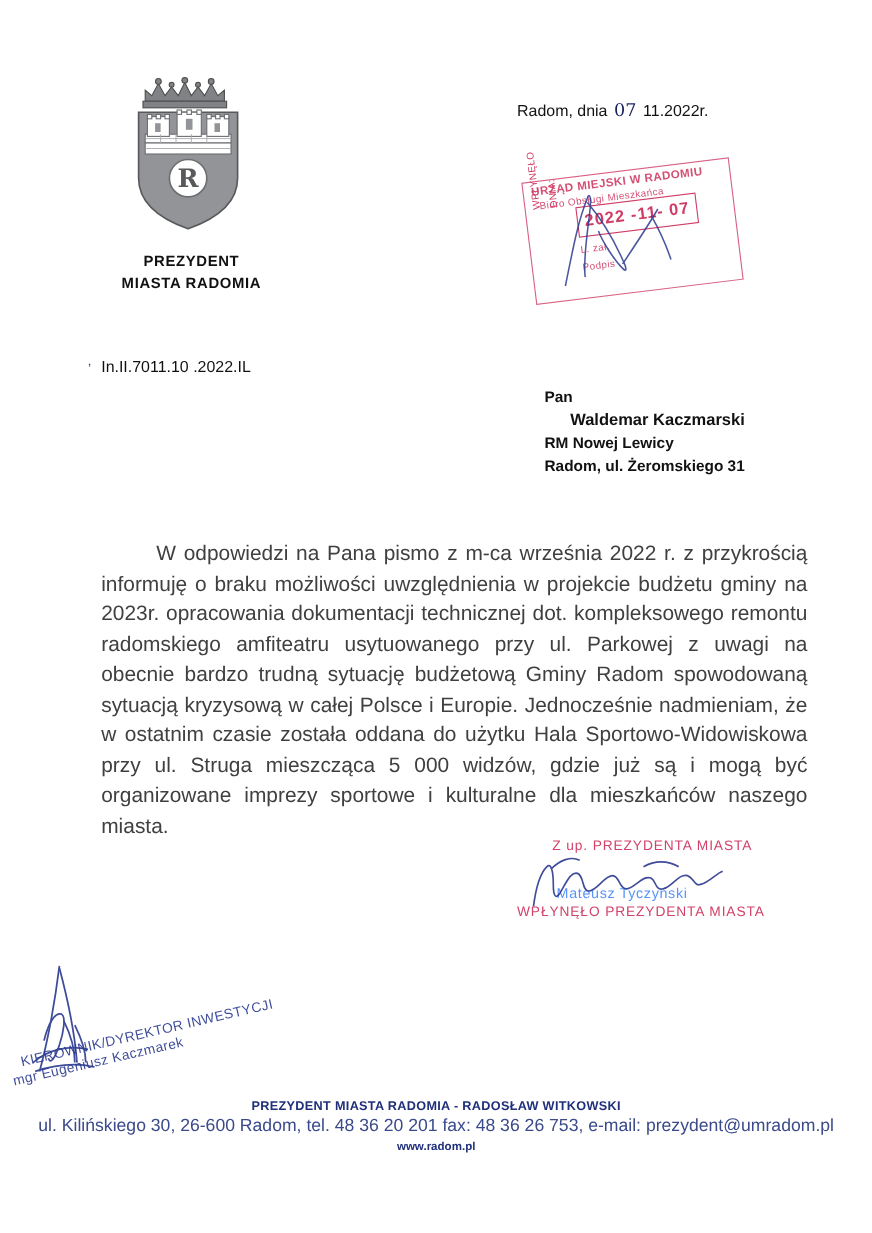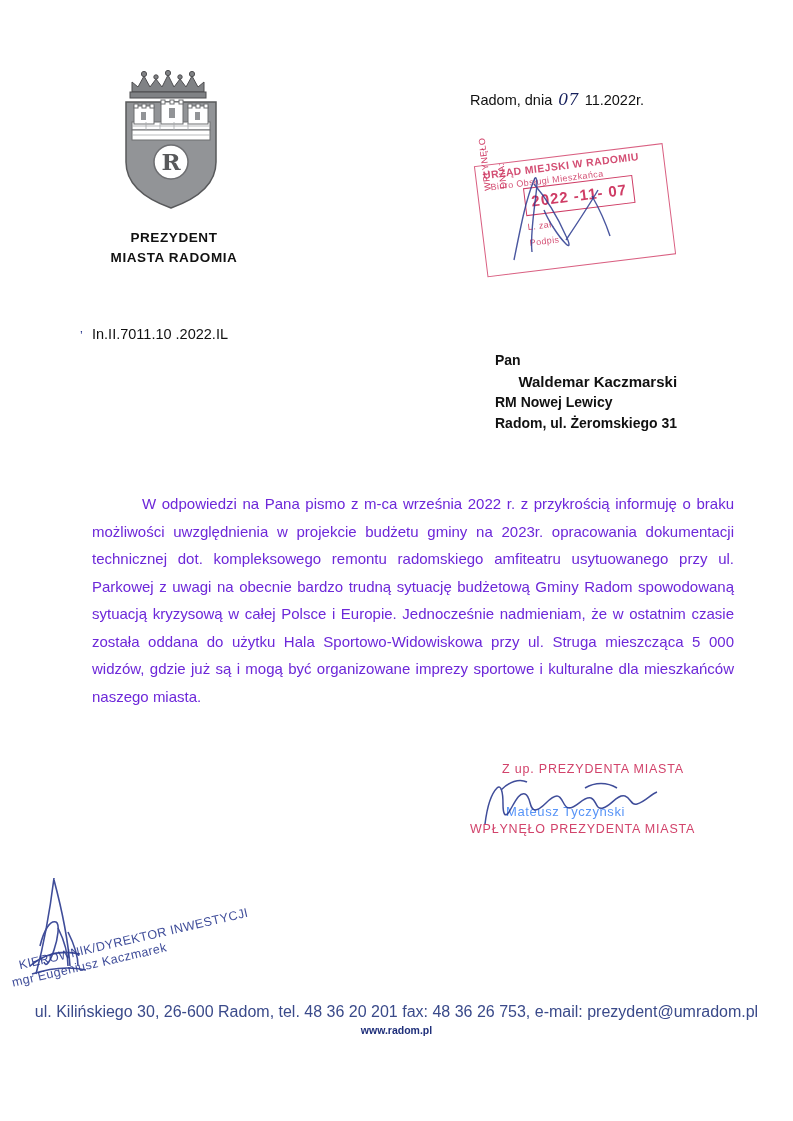--- a/index.html
+++ b/index.html
@@ -51,21 +51,20 @@
   .date-line {
     position: absolute;
     left: 470px;
     top: 90px;
     font-size: 14.5px;
     color: #111;
     white-space: nowrap;
   }
   .date-line .hand {
     font-family: "DejaVu Serif", serif;
-    font-style: italic;
     color: #16205c;
     font-size: 16px;
     padding: 0 2px;
   }
 
   
   .stamp {
     position: absolute;
     left: 474px;
     top: 140px;
@@ -166,24 +165,24 @@
   }
   .addressee div { white-space: nowrap; }
   .addressee .name { font-size: 15px; text-align: right; }
 
   
   .body-text {
     position: absolute;
     left: 92px;
     top: 490px;
     width: 642px;
-    font-size: 15px;
+    font-size: 19px;
     line-height: 27.5px;
     text-align: justify;
-    color: #6d28d9;
+    color: #404040;
   }
   .body-text p { margin: 0; text-indent: 50px; }
 
   
   .sig-block {
     position: absolute;
     left: 470px;
     top: 762px;
     width: 250px;
     height: 90px;
@@ -418,17 +417,18 @@
         <path d="M58 62 C64 74, 68 86, 68 96"></path>
         <path d="M20 96 C34 84, 52 80, 70 84"></path>
         <path d="M22 104 C40 98, 58 96, 76 100"></path>
       </g>
     </svg>
     <div class="line1">KIEROWNIK/DYREKTOR INWESTYCJI</div>
     <div class="line2">mgr Eugeniusz Kaczmarek</div>
   </div>
 
   <div class="footer">
+    <div class="l1">PREZYDENT MIASTA RADOMIA - RADOSŁAW WITKOWSKI</div>
     <div class="l2">ul. Kilińskiego 30, 26-600 Radom, tel. 48 36 20 201 fax: 48 36 26 753, e-mail: prezydent@umradom.pl</div>
     <div class="l3">www.radom.pl</div>
   </div>
 
 </div>
 
 </body></html>

